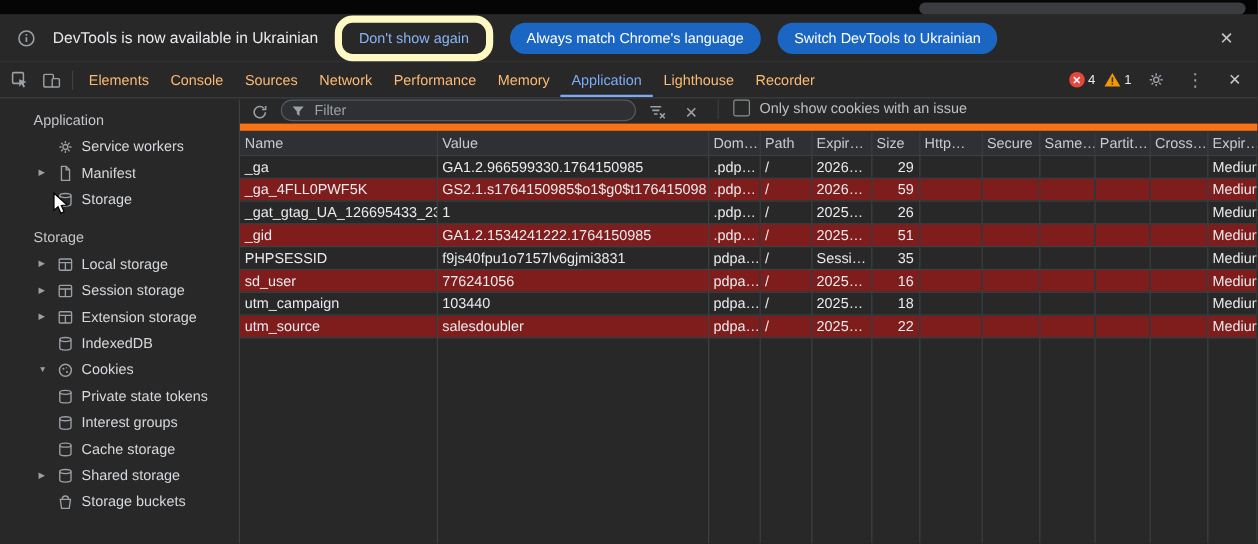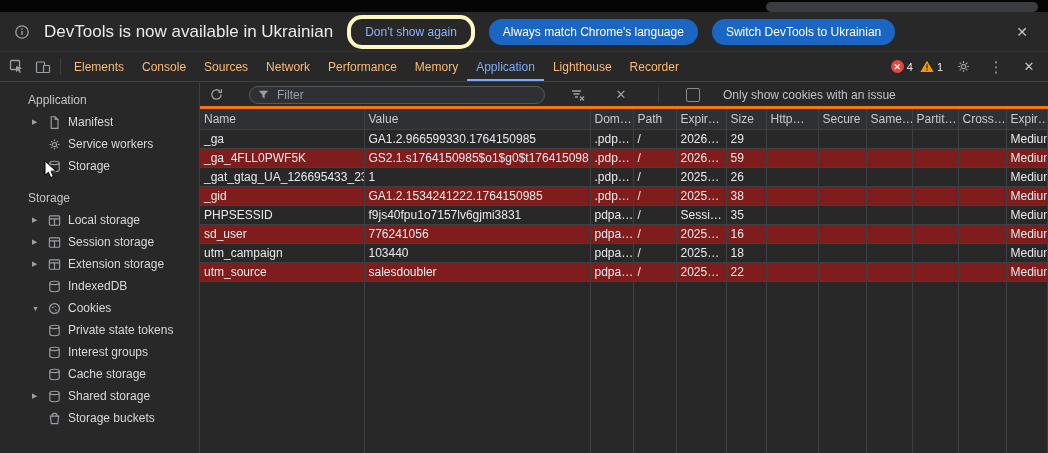--- a/index.html
+++ b/index.html
@@ -11,23 +11,23 @@
   svg{display:block}
   
   .topstrip{position:absolute;top:0;left:0;width:100%;height:12px;background:#050505}
   .omnibox{position:absolute;top:2px;right:10px;width:272px;height:10px;background:#3b3c40;border-radius:5px}
   
   .infobar{
     position:absolute;top:12px;left:0;width:100%;height:40px;box-sizing:border-box;
     background:#282828;border-bottom:1px solid #333;
     display:flex;align-items:center;padding:0 14px;gap:14px;
   }
-  .infobar .msg{color:#e8eaed;font-size:17px;white-space:nowrap}
+  .infobar .msg{color:#e8eaed;font-size:13px;white-space:nowrap}
   .btn{border-radius:15px;font-size:12px;padding:6px 14px;white-space:nowrap;cursor:pointer;border:none;font-family:inherit}
-  .btn-outline{background:transparent;border:4px solid #fef9c3;color:#8ab4f8}
+  .btn-outline{background:transparent;border:6px solid #fef9c3;color:#8ab4f8}
   .btn-filled{background:#1a66c2;color:#ffffff}
   .spacer{flex:1}
   .xclose{color:#c4c7c5;font-size:14px;line-height:14px;cursor:pointer;padding:2px 6px}
   
   .tabbar{
     position:absolute;top:52px;left:0;width:100%;height:30px;box-sizing:border-box;
     background:#282828;border-bottom:1px solid #3c4043;
     display:flex;align-items:center;padding-left:4px;
   }
   .tbicon{width:26px;height:26px;display:flex;align-items:center;justify-content:center;cursor:pointer}
@@ -44,21 +44,21 @@
   .section-title{height:22px;line-height:22px;padding-left:28px;color:#c2c5c9;white-space:nowrap}
   .section-title.gap{margin-top:10px}
   .ti{height:22px;display:flex;align-items:center;padding-left:32px;cursor:pointer;white-space:nowrap;color:#d5d8dc}
   .ti .chev{width:14px;font-size:7px;color:#9aa0a6;flex:none}
   .ti .ic{width:16px;height:16px;margin-right:6px;flex:none;display:flex;align-items:center;justify-content:center}
   .ti .lbl{overflow:hidden;text-overflow:ellipsis}
   .ti.child{margin-left:30px;margin-right:10px;padding-left:26px;border-radius:4px;height:20px;margin-top:1px;margin-bottom:1px}
   .ti.selected{background:#1a6dd5;color:#ffffff}
   
   .main{flex:1;display:flex;flex-direction:column;min-width:0}
-  .cookies-toolbar{height:26px;box-sizing:border-box;border-bottom:3px solid #f97316;display:flex;align-items:center;padding:0 6px;gap:23px;flex:none}
+  .cookies-toolbar{height:26px;box-sizing:border-box;border-bottom:6px solid #f97316;display:flex;align-items:flex-start;padding:0 6px;gap:8px;flex:none}
   .filterbox{
     width:296px;height:18px;box-sizing:border-box;border:1px solid #55585e;background:#2f3033;
     border-radius:10px;display:flex;align-items:center;padding:0 7px;gap:5px;
   }
   .filterbox input{
     flex:1;background:transparent;border:none;outline:none;color:#e8eaed;
     font-family:"Liberation Sans",sans-serif;font-size:12px;min-width:0;
   }
   .filterbox input::placeholder{color:#9aa0a6}
   .ticon{width:20px;height:20px;display:flex;align-items:center;justify-content:center;cursor:pointer;color:#9aa0a6}
@@ -72,21 +72,21 @@
     height:20px;background:#2f3033;color:#c7cbce;font-weight:normal;text-align:left;
     padding:0 4px;border-right:1px solid #3c4043;border-bottom:1px solid #3c4043;
     white-space:nowrap;overflow:hidden;box-sizing:border-box;cursor:pointer;
   }
   table.cookies td{
     height:19px;padding:0 4px;border-right:1px solid #3c4043;border-bottom:1px solid #3c4043;
     white-space:nowrap;overflow:hidden;box-sizing:border-box;color:#e8eaed;
   }
   tr.row.odd{background:#282828}
   tr.row.even{background:#7f1d1d}
-  td.num{text-align:left}
+  td.num{text-align:right}
   tr.filler td{border-bottom:none;height:auto;background:#282828}
   
   .cursor{position:absolute;left:44px;top:160px;pointer-events:none;z-index:50}
 </style>
 </head>
 <body>
 
 <div class="topstrip">
   <div class="omnibox"></div>
 </div>
@@ -155,39 +155,39 @@
     <span class="tbicon" style="font-size:13px;color:#c4c7c5">✕</span>
   </div>
 </div>
 
 <div class="content">
 
   <div class="sidebar">
     <div class="section-title">Application</div>
 
     <div class="ti">
+      <span class="chev"></span>
+      <span class="ic">
+        <svg width="15" height="15" viewBox="0 0 16 16">
+            <circle cx="8" cy="8" r="2.2" fill="none" stroke="#9aa0a6" stroke-width="1.2"></circle>
+            <path d="M8 2.6v2M8 11.4v2M2.6 8h2M11.4 8h2M4.3 4.3l1.4 1.4M10.3 10.3l1.4 1.4M11.7 4.3l-1.4 1.4M5.7 10.3l-1.4 1.4" stroke="#9aa0a6" stroke-width="1.2"></path>
+          </svg>
+      </span>
+      <span class="lbl">Service workers</span>
+    </div>
+
+    <div class="ti">
       <span class="chev">▶</span>
       <span class="ic">
         <svg width="15" height="15" viewBox="0 0 16 16">
             <path d="M4.5 1.8h4.2l3 3v9.4H4.5z" fill="none" stroke="#9aa0a6" stroke-width="1.2"></path>
             <path d="M8.7 1.8v3h3" fill="none" stroke="#9aa0a6" stroke-width="1.2"></path>
           </svg>
       </span>
       <span class="lbl">Manifest</span>
-    </div>
-
-    <div class="ti">
-      <span class="chev"></span>
-      <span class="ic">
-        <svg width="15" height="15" viewBox="0 0 16 16">
-            <circle cx="8" cy="8" r="2.2" fill="none" stroke="#9aa0a6" stroke-width="1.2"></circle>
-            <path d="M8 2.6v2M8 11.4v2M2.6 8h2M11.4 8h2M4.3 4.3l1.4 1.4M10.3 10.3l1.4 1.4M11.7 4.3l-1.4 1.4M5.7 10.3l-1.4 1.4" stroke="#9aa0a6" stroke-width="1.2"></path>
-          </svg>
-      </span>
-      <span class="lbl">Service workers</span>
     </div>
 
     <div class="ti">
       <span class="chev"></span>
       <span class="ic">
         <svg width="15" height="15" viewBox="0 0 16 16">
             <ellipse cx="8" cy="4.2" rx="5" ry="1.8" fill="none" stroke="#9aa0a6" stroke-width="1.2"></ellipse>
             <path d="M3 4.2v7.6c0 1 2.2 1.8 5 1.8s5-.8 5-1.8V4.2" fill="none" stroke="#9aa0a6" stroke-width="1.2"></path>
           </svg>
       </span>
@@ -412,21 +412,21 @@
               <td></td>
               <td></td>
               <td>Medium</td>
             </tr>
             <tr class="row even">
               <td>_gid</td>
               <td>GA1.2.1534241222.1764150985</td>
               <td>.pdp…</td>
               <td>/</td>
               <td>2025…</td>
-              <td class="num">38</td>
+              <td class="num">51</td>
               <td></td>
               <td></td>
               <td></td>
               <td></td>
               <td></td>
               <td>Medium</td>
             </tr>
             <tr class="row odd">
               <td>PHPSESSID</td>
               <td>f9js40fpu1o7157lv6gjmi3831</td>

